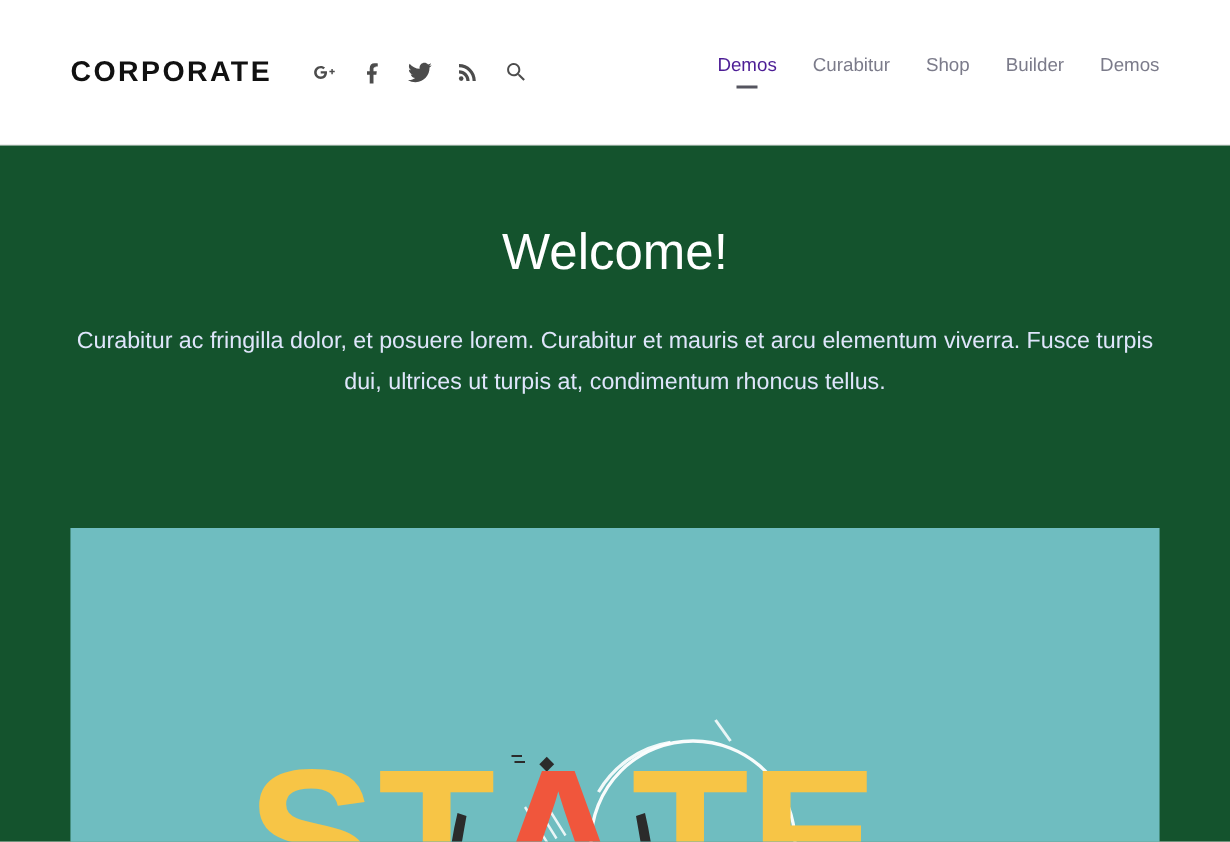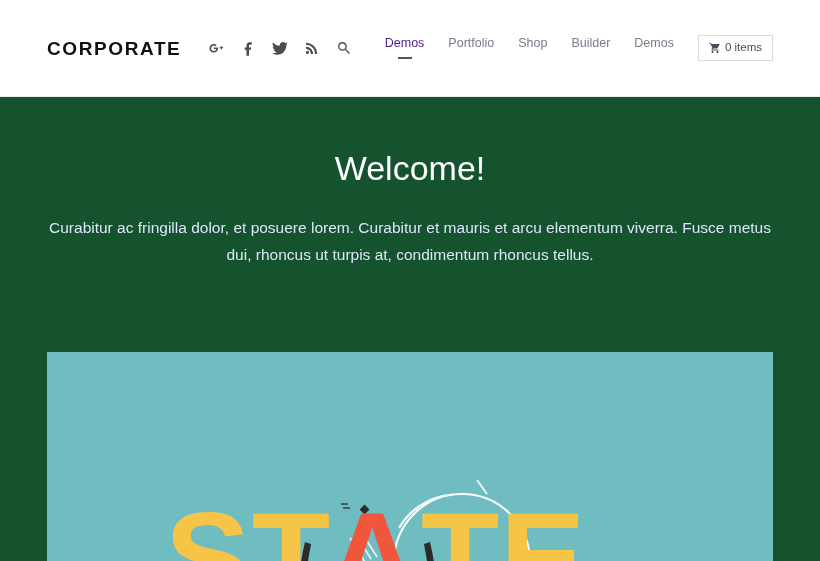--- a/index.html
+++ b/index.html
@@ -166,42 +166,34 @@
     <span class="social-icon">
       <svg width="16" height="16" viewBox="0 0 24 24" aria-hidden="true">
         <path d="M15.8 14.3h-.8l-.3-.3c1-1.15 1.6-2.65 1.6-4.3 0-3.65-2.95-6.6-6.6-6.6S3.1 6.05 3.1 9.7s2.95 6.6 6.6 6.6c1.65 0 3.15-.6 4.3-1.6l.3.3v.8l5.1 5.05 1.5-1.5-5.1-5.05zm-6.1 0c-2.55 0-4.6-2.05-4.6-4.6s2.05-4.6 4.6-4.6 4.6 2.05 4.6 4.6-2.05 4.6-4.6 4.6z"></path>
       </svg>
     </span>
 
   </div>
 
   <nav class="main-nav">
     <span class="nav-item active">Demos</span>
-    <span class="nav-item">Portfolio</span>
+    <span class="nav-item">Curabitur</span>
     <span class="nav-item">Shop</span>
     <span class="nav-item">Builder</span>
     <span class="nav-item">Demos</span>
 
-    <span class="cart-button">
-      <span>
-        <svg width="12" height="12" viewBox="0 0 24 24" aria-hidden="true">
-          <path d="M7 18c-1.1 0-2 .9-2 2s.9 2 2 2 2-.9 2-2-.9-2-2-2zM1 2v2h2l3.6 7.6-1.35 2.45c-.15.3-.25.65-.25 1 0 1.1.9 2 2 2h12v-2H7.4c-.15 0-.25-.1-.25-.25l.05-.15L8.1 13h7.45c.75 0 1.4-.4 1.75-1.05l3.6-6.5c.1-.15.1-.3.1-.45 0-.55-.45-1-1-1H5.2L4.25 2H1zm16 16c-1.1 0-2 .9-2 2s.9 2 2 2 2-.9 2-2-.9-2-2-2z"></path>
-        </svg>
-      </span>
-      <span>0 items</span>
-    </span>
   </nav>
 
 </header>
 
 <section class="hero">
 
   <h1 class="hero-title">Welcome!</h1>
 
-  <p class="hero-sub">Curabitur ac fringilla dolor, et posuere lorem. Curabitur et mauris et arcu elementum viverra. Fusce metus dui, rhoncus ut turpis at, condimentum rhoncus tellus.</p>
+  <p class="hero-sub">Curabitur ac fringilla dolor, et posuere lorem. Curabitur et mauris et arcu elementum viverra. Fusce turpis dui, ultrices ut turpis at, condimentum rhoncus tellus.</p>
 
   <div class="feature-frame">
     <svg class="artwork" viewBox="0 0 726 306" preserveAspectRatio="xMidYMid slice">
       <rect x="0" y="0" width="726" height="306" fill="#6fbdc0"></rect>
 
       <circle cx="415" cy="210" r="68" fill="none" stroke="#ffffff" stroke-width="2.2" opacity="0.95"></circle>
       <path d="M352 176 A68 68 0 0 1 400 143" fill="none" stroke="#ffffff" stroke-width="2.2" opacity="0.9"></path>
 
       <g stroke="#ffffff" stroke-width="1.6" opacity="0.85">
         <line x1="303" y1="186" x2="318" y2="210"></line>

